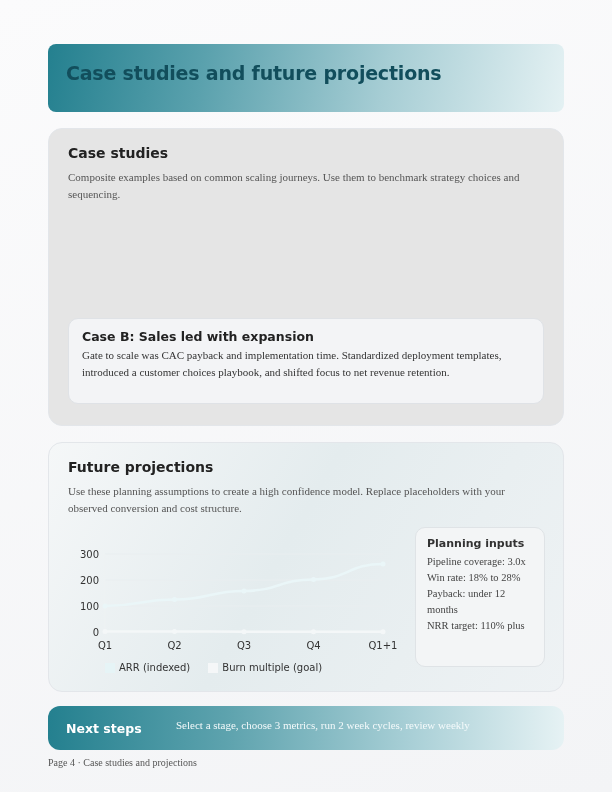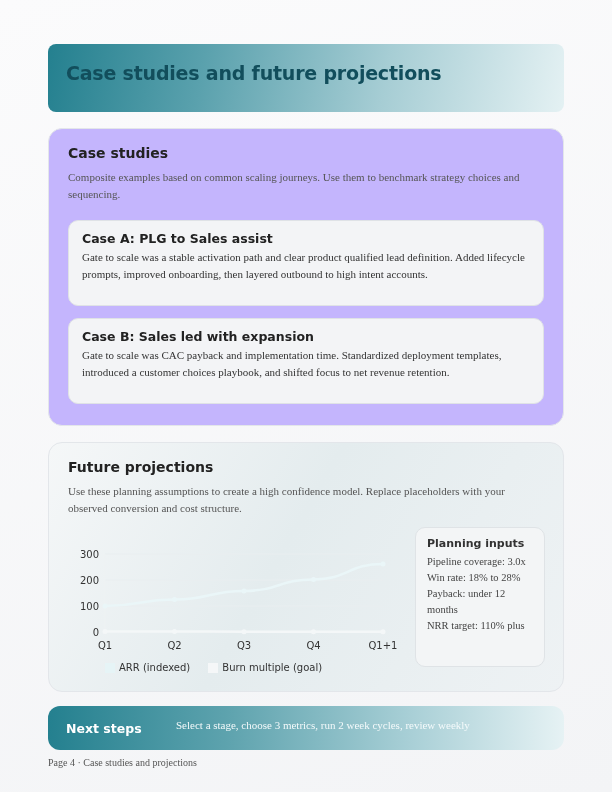--- a/index.html
+++ b/index.html
@@ -19,21 +19,21 @@
   .hero-title {
     font-family: "DejaVu Sans", sans-serif; font-weight: bold;
     font-size: 19px; color: #124e5c; letter-spacing: -0.2px; line-height: 24px;
   }
   .hero-sub {
     font-family: "Liberation Serif", serif; font-size: 11px; color: #1e5866; margin-top: 1px;
   }
   .card {
     position: absolute; left: 48px; width: 516px;
     border: 1px solid #e3e6ea; border-radius: 14px;
-    background: #c4b5fd;
+    background: #e5e5e5;
     padding: 16px 19px;
   }
   .card.cs { top: 128px; height: 298px; }
   .card.fp { top: 442px; height: 250px;
     background: linear-gradient(120deg, #f5f7f8 0%, #e4ecee 45%, #eef2f4 100%); }
   .card-title {
     font-family: "DejaVu Sans", sans-serif; font-weight: bold; font-size: 14px; color: #222;
   }
   .card-desc {
     font-family: "Liberation Serif", serif; font-size: 11px; color: #555; line-height: 17px;
@@ -75,24 +75,20 @@
 </head>
 <body>
 
 <div class="hero">
   <div class="hero-title">Case studies and future projections</div>
 </div>
 
 <section class="card cs">
   <div class="card-title">Case studies</div>
   <div class="card-desc">Composite examples based on common scaling journeys. Use them to benchmark strategy choices and sequencing.</div>
-  <div class="sub-card a">
-    <div class="sub-title">Case A: PLG to Sales assist</div>
-    <div class="sub-body">Gate to scale was a stable activation path and clear product qualified lead definition. Added lifecycle prompts, improved onboarding, then layered outbound to high intent accounts.</div>
-  </div>
   <div class="sub-card b">
     <div class="sub-title">Case B: Sales led with expansion</div>
     <div class="sub-body">Gate to scale was CAC payback and implementation time. Standardized deployment templates, introduced a customer choices playbook, and shifted focus to net revenue retention.</div>
   </div>
 </section>
 
 <section class="card fp">
   <div class="card-title">Future projections</div>
   <div class="card-desc">Use these planning assumptions to create a high confidence model. Replace placeholders with your observed conversion and cost structure.</div>
 

